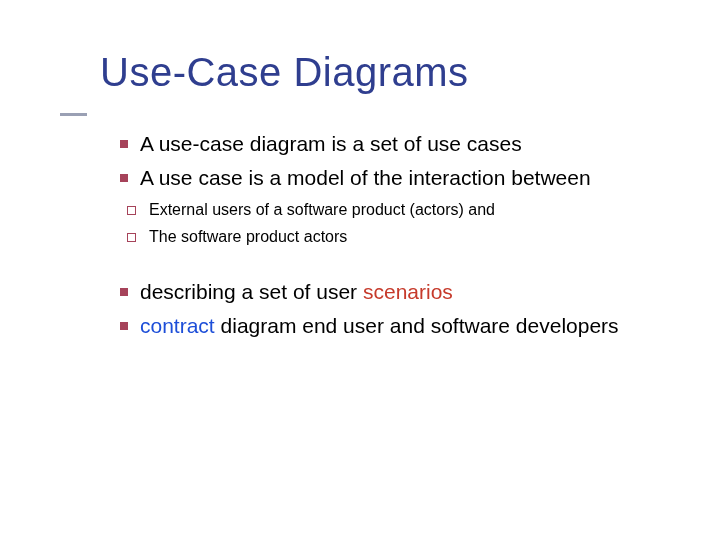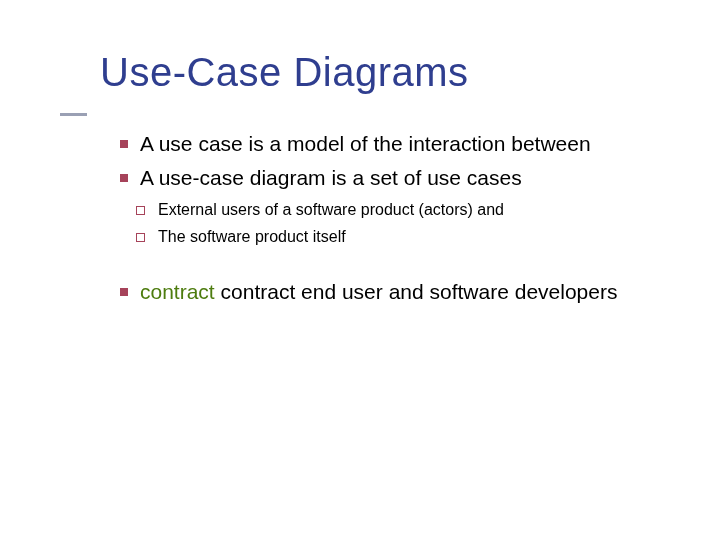--- a/index.html
+++ b/index.html
@@ -53,44 +53,45 @@
   ul.bullets > li.level1 {
     font-size: 21px;
   }
   ul.bullets > li.level1::before {
     width: 8px;
     height: 8px;
     top: 10px;
   }
   ul.bullets > li.level2 {
     font-size: 16px;
-    margin-left: 16px;
+    margin-left: 7px;
     padding-left: 22px;
   }
   ul.bullets > li.level2::before {
     width: 7px;
     height: 7px;
     top: 7px;
     background: transparent;
     border: 1px solid #a6435a;
   }
   .gap {
     height: 24px;
   }
   .em-red { color: #c63a2b; }
-  .em-blue { color: #4d7c0f; }
+  .em-blue { color: #1d4ed8; }
 </style>
 </head>
 <body>
 
 <div class="slide">
   <div class="accent-bar"></div>
   <h1 class="title">Use-Case Diagrams</h1>
 
   <ul class="bullets">
+    <li class="level1">A use-case diagram is a set of use cases</li>
     <li class="level1">A use case is a model of the interaction between</li>
-    <li class="level1">A use-case diagram is a set of use cases</li>
     <li class="level2">External users of a software product (actors) and</li>
-    <li class="level2">The software product itself</li>
+    <li class="level2">The software product actors</li>
     <div class="gap"></div>
-    <li class="level1"><span class="em-blue">contract</span><span> contract end user and software developers</span></li>
+    <li class="level1"><span>describing a set of user </span><span class="em-red">scenarios</span></li>
+    <li class="level1"><span class="em-blue">contract</span><span> diagram end user and software developers</span></li>
   </ul>
 </div>
 
 </body></html>

